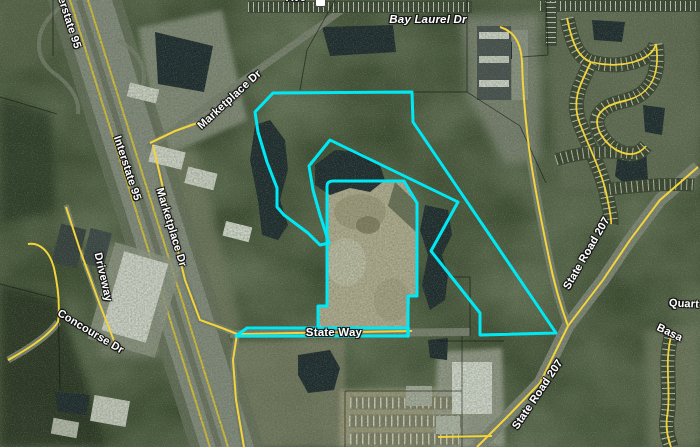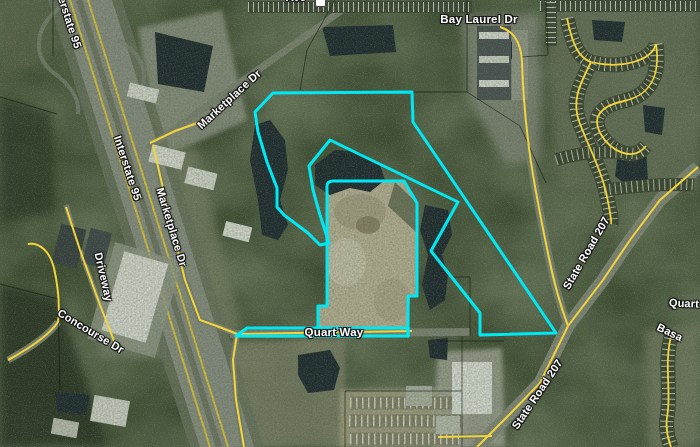--- a/index.html
+++ b/index.html
@@ -202,23 +202,23 @@
          L277,188 L267,162 L258,132 L255,112 Z"></path>
     <path d="M318,328 L318,306 L327,306 L327,186 Q327,181 333,181 L404,181 L417,203 L417,296 L408,296 L408,336"></path>
     <path d="M236,336 L247,328 L408,328 L408,336 Z"></path>
   </g>
 </svg>
 
   <div class="maplabel" style="left:68px;top:16px;transform:translate(-50%,-50%) rotate(72deg);">Interstate 95</div>
   <div class="maplabel" style="left:128px;top:168px;transform:translate(-50%,-50%) rotate(72deg);">Interstate 95</div>
   <div class="maplabel" style="left:229px;top:99px;transform:translate(-50%,-50%) rotate(-42.5deg);">Marketplace Dr</div>
   <div class="maplabel" style="left:172px;top:227px;transform:translate(-50%,-50%) rotate(73deg);">Marketplace Dr</div>
-  <div class="maplabel lg" style="left:479px;top:19px;">Bay Laurel Dr</div>
+  <div class="maplabel lg" style="left:428px;top:19px;font-style:italic;">Bay Laurel Dr</div>
   <div class="maplabel" style="left:104px;top:277px;transform:translate(-50%,-50%) rotate(77deg);">Driveway</div>
   <div class="maplabel" style="left:91px;top:331px;transform:translate(-50%,-50%) rotate(31deg);">Concourse Dr</div>
-  <div class="maplabel lg" style="left:334px;top:332px;">Quart Way</div>
+  <div class="maplabel lg" style="left:334px;top:332px;">State Way</div>
   <div class="maplabel" style="left:586px;top:253px;transform:translate(-50%,-50%) rotate(-60deg);">State Road 207</div>
   <div class="maplabel" style="left:537px;top:394px;transform:translate(-50%,-50%) rotate(-56deg);">State Road 207</div>
   <div class="maplabel" style="left:684px;top:303px;transform:translate(-50%,-50%) rotate(3deg);">Quart</div>
   <div class="maplabel" style="left:670px;top:332px;transform:translate(-50%,-50%) rotate(26deg);">Basa</div>
   <div class="maplabel" style="left:296px;top:-3px;">Ave</div>
   <div class="poi" style="left:315px;top:-2px;"></div>
 </div>
 
 </body></html>

